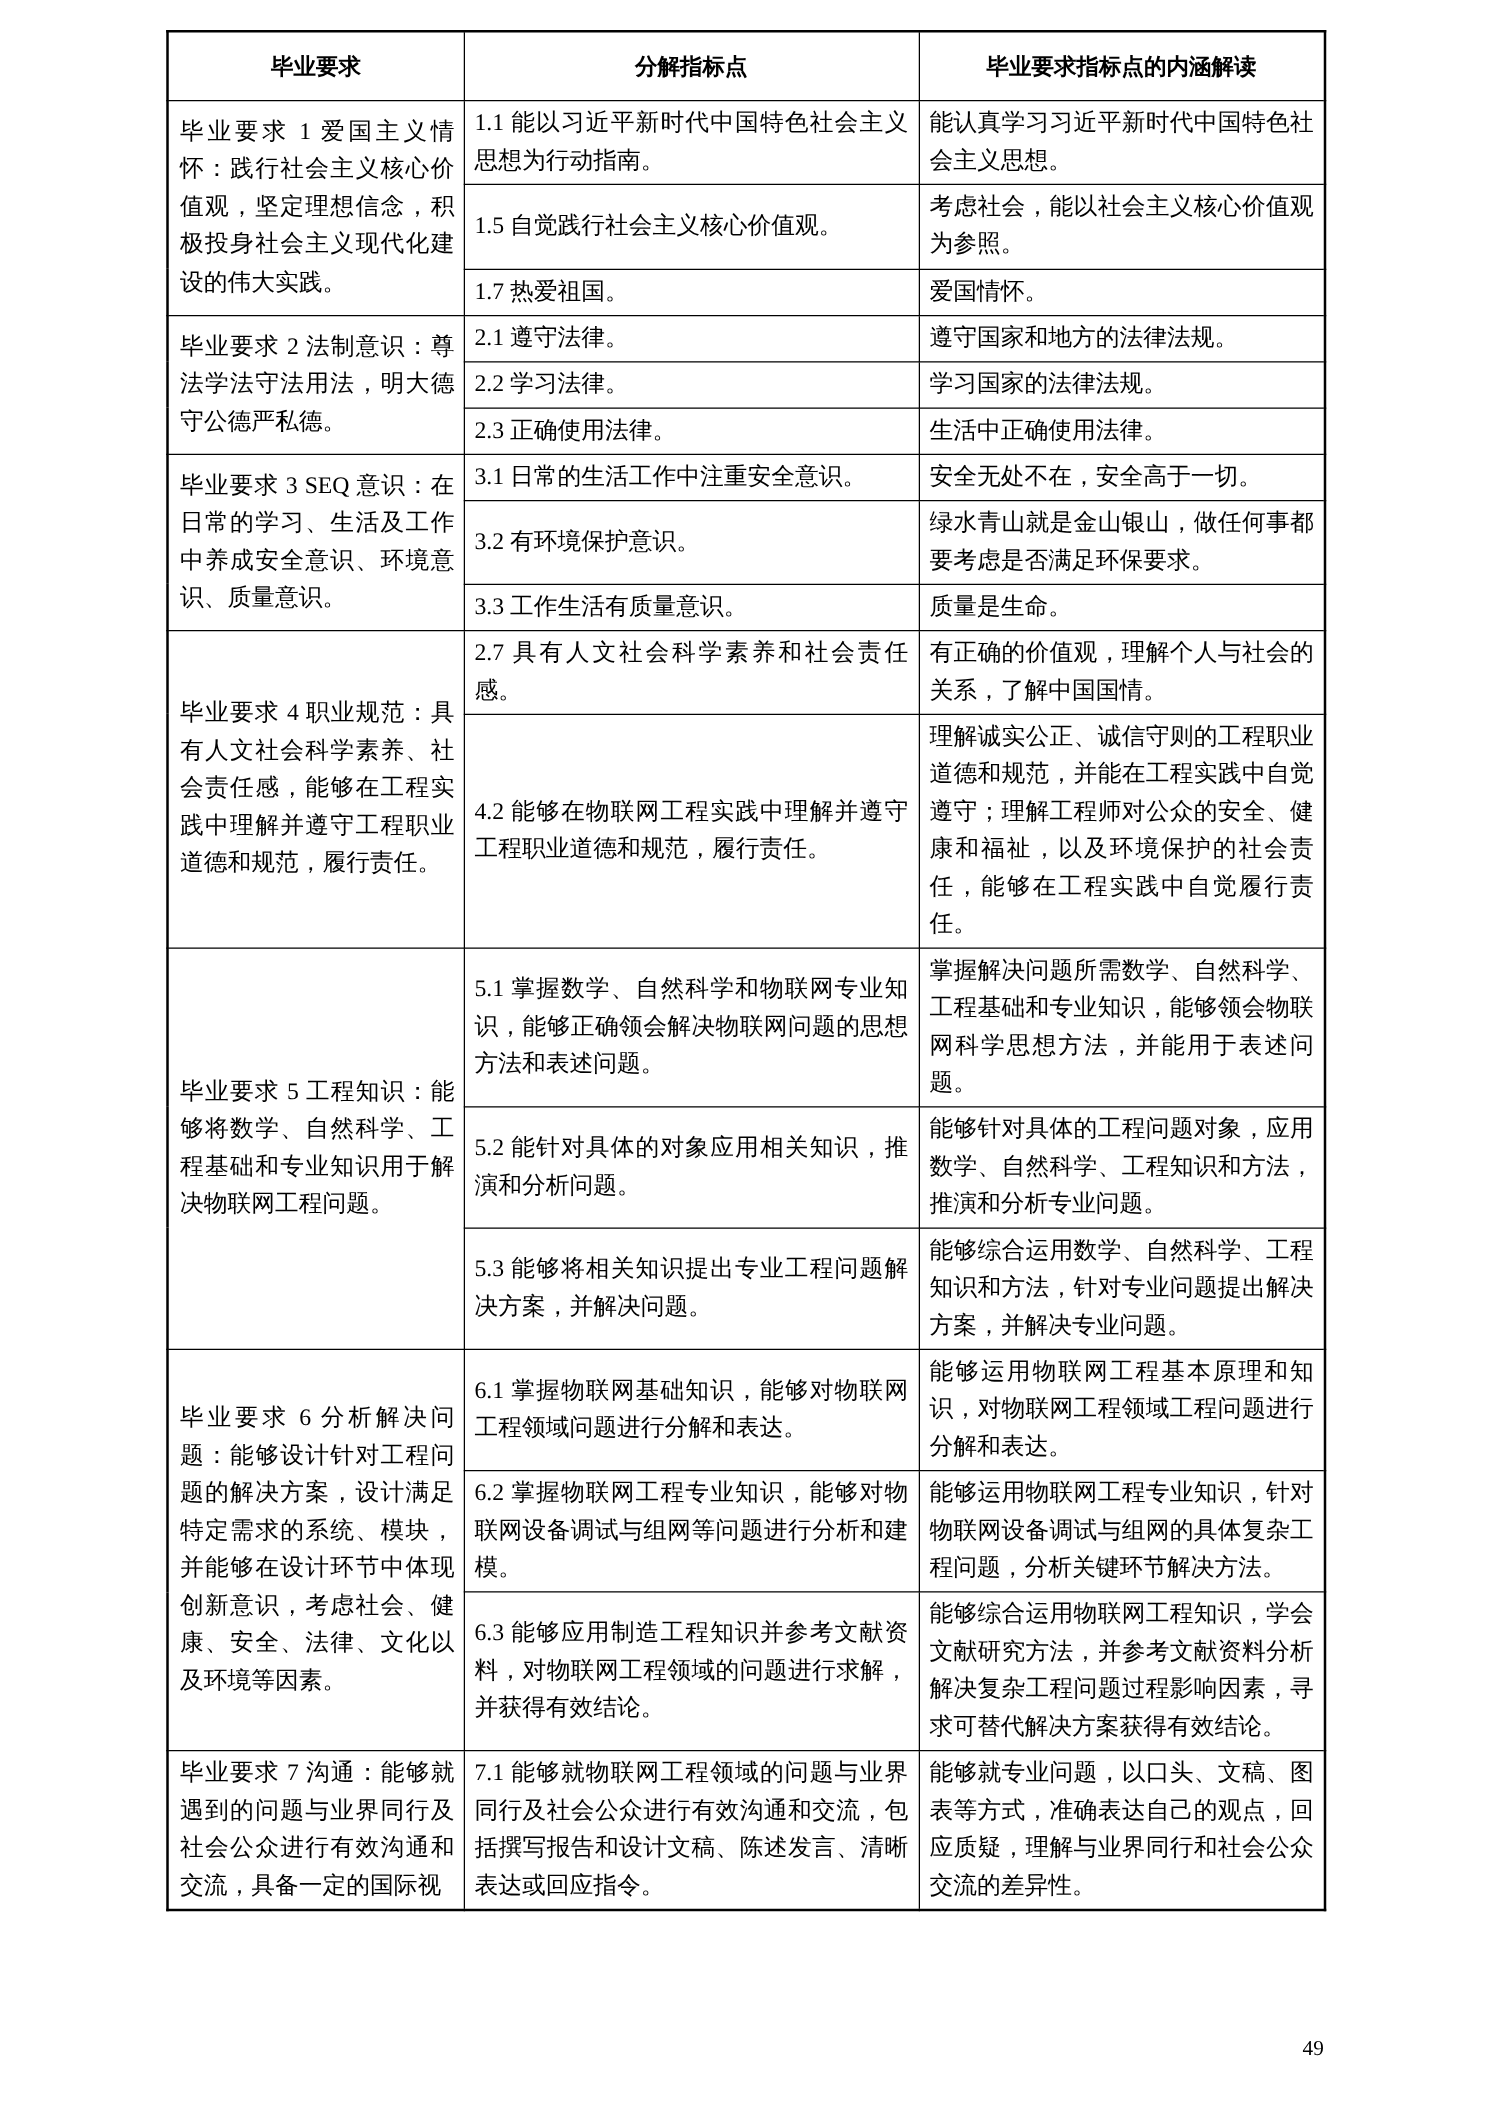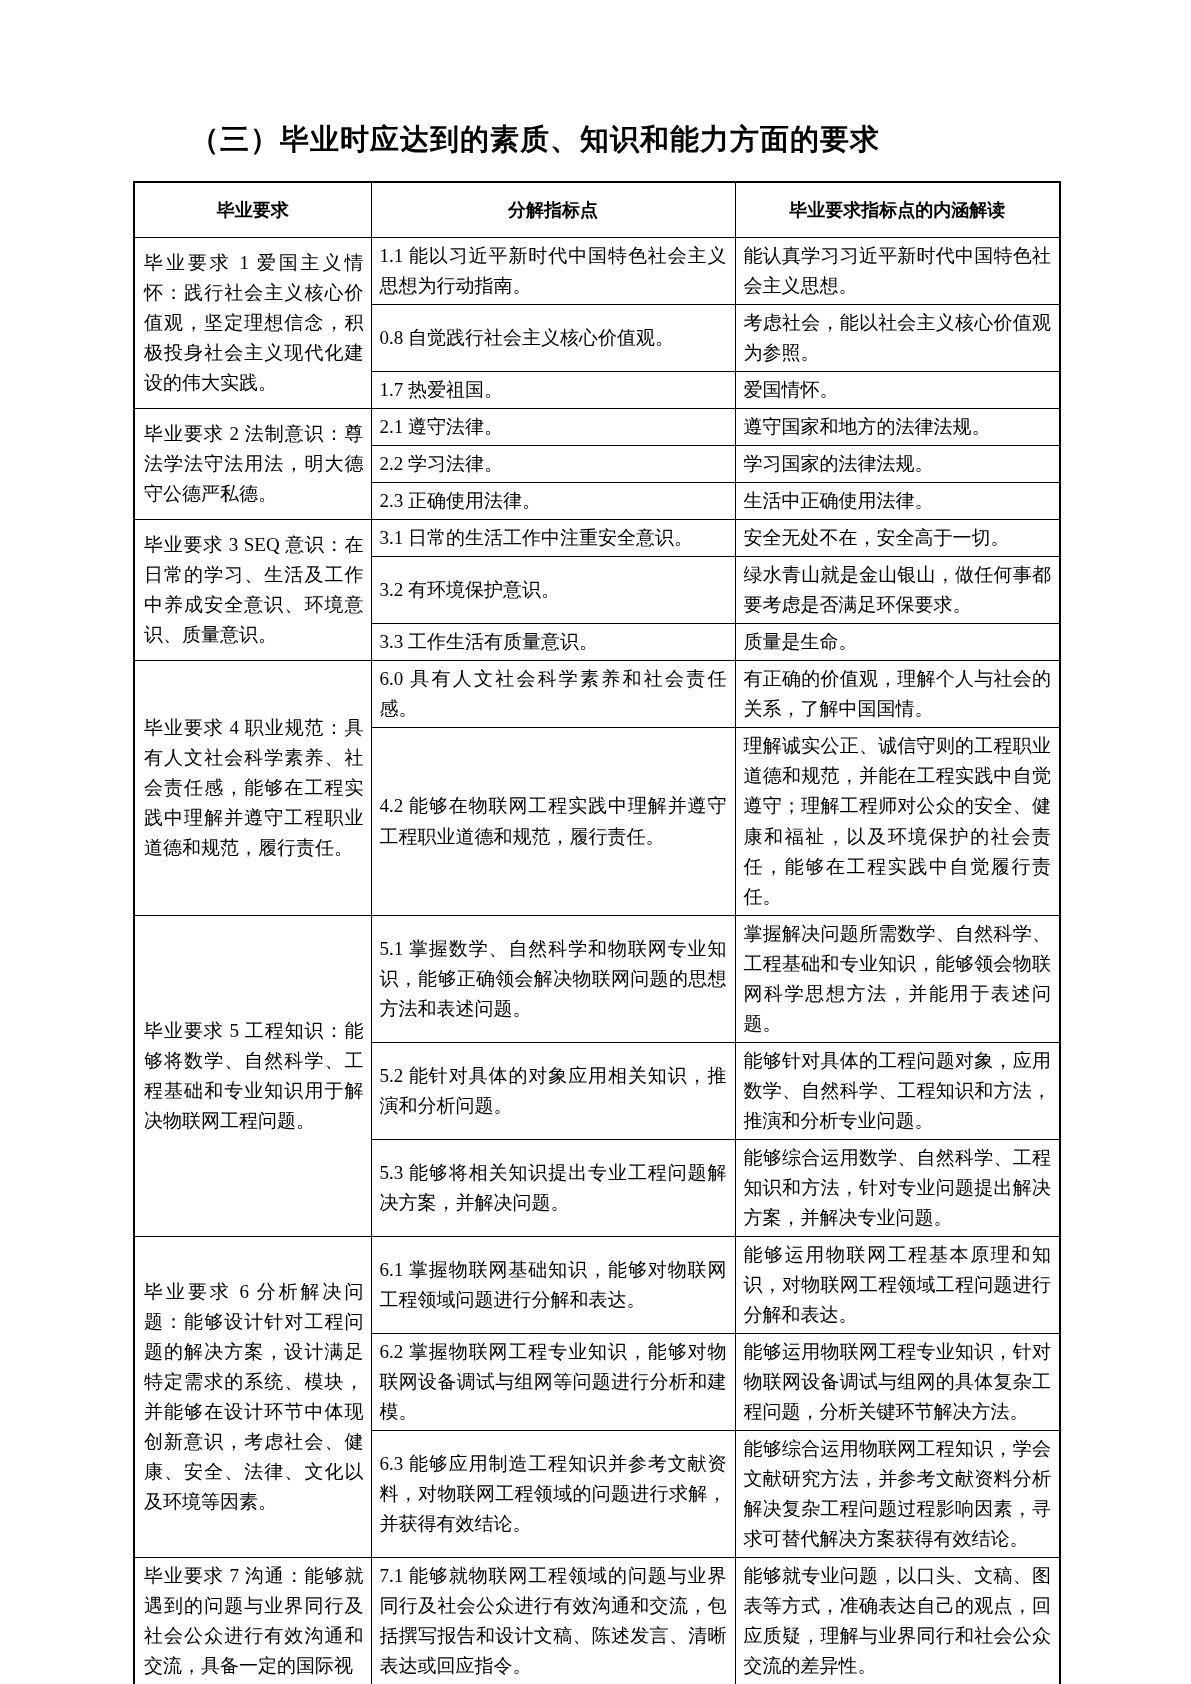--- a/index.html
+++ b/index.html
@@ -62,21 +62,20 @@
     text-align: right;
     margin-top: 100px;
     font-size: 17px;
   }
 </style>
 </head>
 <body>
 
 <div class="page">
 
-  <h2 class="doc-title">（三）毕业时应达到的素质、知识和能力方面的要求</h2>
 
   <table class="req-table">
     <colgroup>
       <col style="width:237px">
       <col style="width:364px">
       <col style="width:325px">
     </colgroup>
     <thead>
       <tr>
         <th>毕业要求</th>
@@ -85,21 +84,21 @@
       </tr>
     </thead>
     <tbody>
 
       <tr>
         <td class="req-cell" rowspan="3">毕业要求 1 爱国主义情怀：践行社会主义核心价值观，坚定理想信念，积极投身社会主义现代化建设的伟大实践。</td>
         <td>1.1 能以习近平新时代中国特色社会主义思想为行动指南。</td>
         <td>能认真学习习近平新时代中国特色社会主义思想。</td>
       </tr>
       <tr>
-        <td>0.8 自觉践行社会主义核心价值观。</td>
+        <td>1.5 自觉践行社会主义核心价值观。</td>
         <td>考虑社会，能以社会主义核心价值观为参照。</td>
       </tr>
       <tr>
         <td>1.7 热爱祖国。</td>
         <td>爱国情怀。</td>
       </tr>
 
       <tr>
         <td class="req-cell" rowspan="3">毕业要求 2 法制意识：尊法学法守法用法，明大德守公德严私德。</td>
         <td>2.1 遵守法律。</td>
@@ -123,21 +122,21 @@
         <td>3.2 有环境保护意识。</td>
         <td>绿水青山就是金山银山，做任何事都要考虑是否满足环保要求。</td>
       </tr>
       <tr>
         <td>3.3 工作生活有质量意识。</td>
         <td>质量是生命。</td>
       </tr>
 
       <tr>
         <td class="req-cell" rowspan="2">毕业要求 4 职业规范：具有人文社会科学素养、社会责任感，能够在工程实践中理解并遵守工程职业道德和规范，履行责任。</td>
-        <td>6.0 具有人文社会科学素养和社会责任感。</td>
+        <td>2.7 具有人文社会科学素养和社会责任感。</td>
         <td>有正确的价值观，理解个人与社会的关系，了解中国国情。</td>
       </tr>
       <tr>
         <td>4.2 能够在物联网工程实践中理解并遵守工程职业道德和规范，履行责任。</td>
         <td>理解诚实公正、诚信守则的工程职业道德和规范，并能在工程实践中自觉遵守；理解工程师对公众的安全、健康和福祉，以及环境保护的社会责任，能够在工程实践中自觉履行责任。</td>
       </tr>
 
       <tr>
         <td class="req-cell" rowspan="3">毕业要求 5 工程知识：能够将数学、自然科学、工程基础和专业知识用于解决物联网工程问题。</td>
         <td>5.1 掌握数学、自然科学和物联网专业知识，能够正确领会解决物联网问题的思想方法和表述问题。</td>

